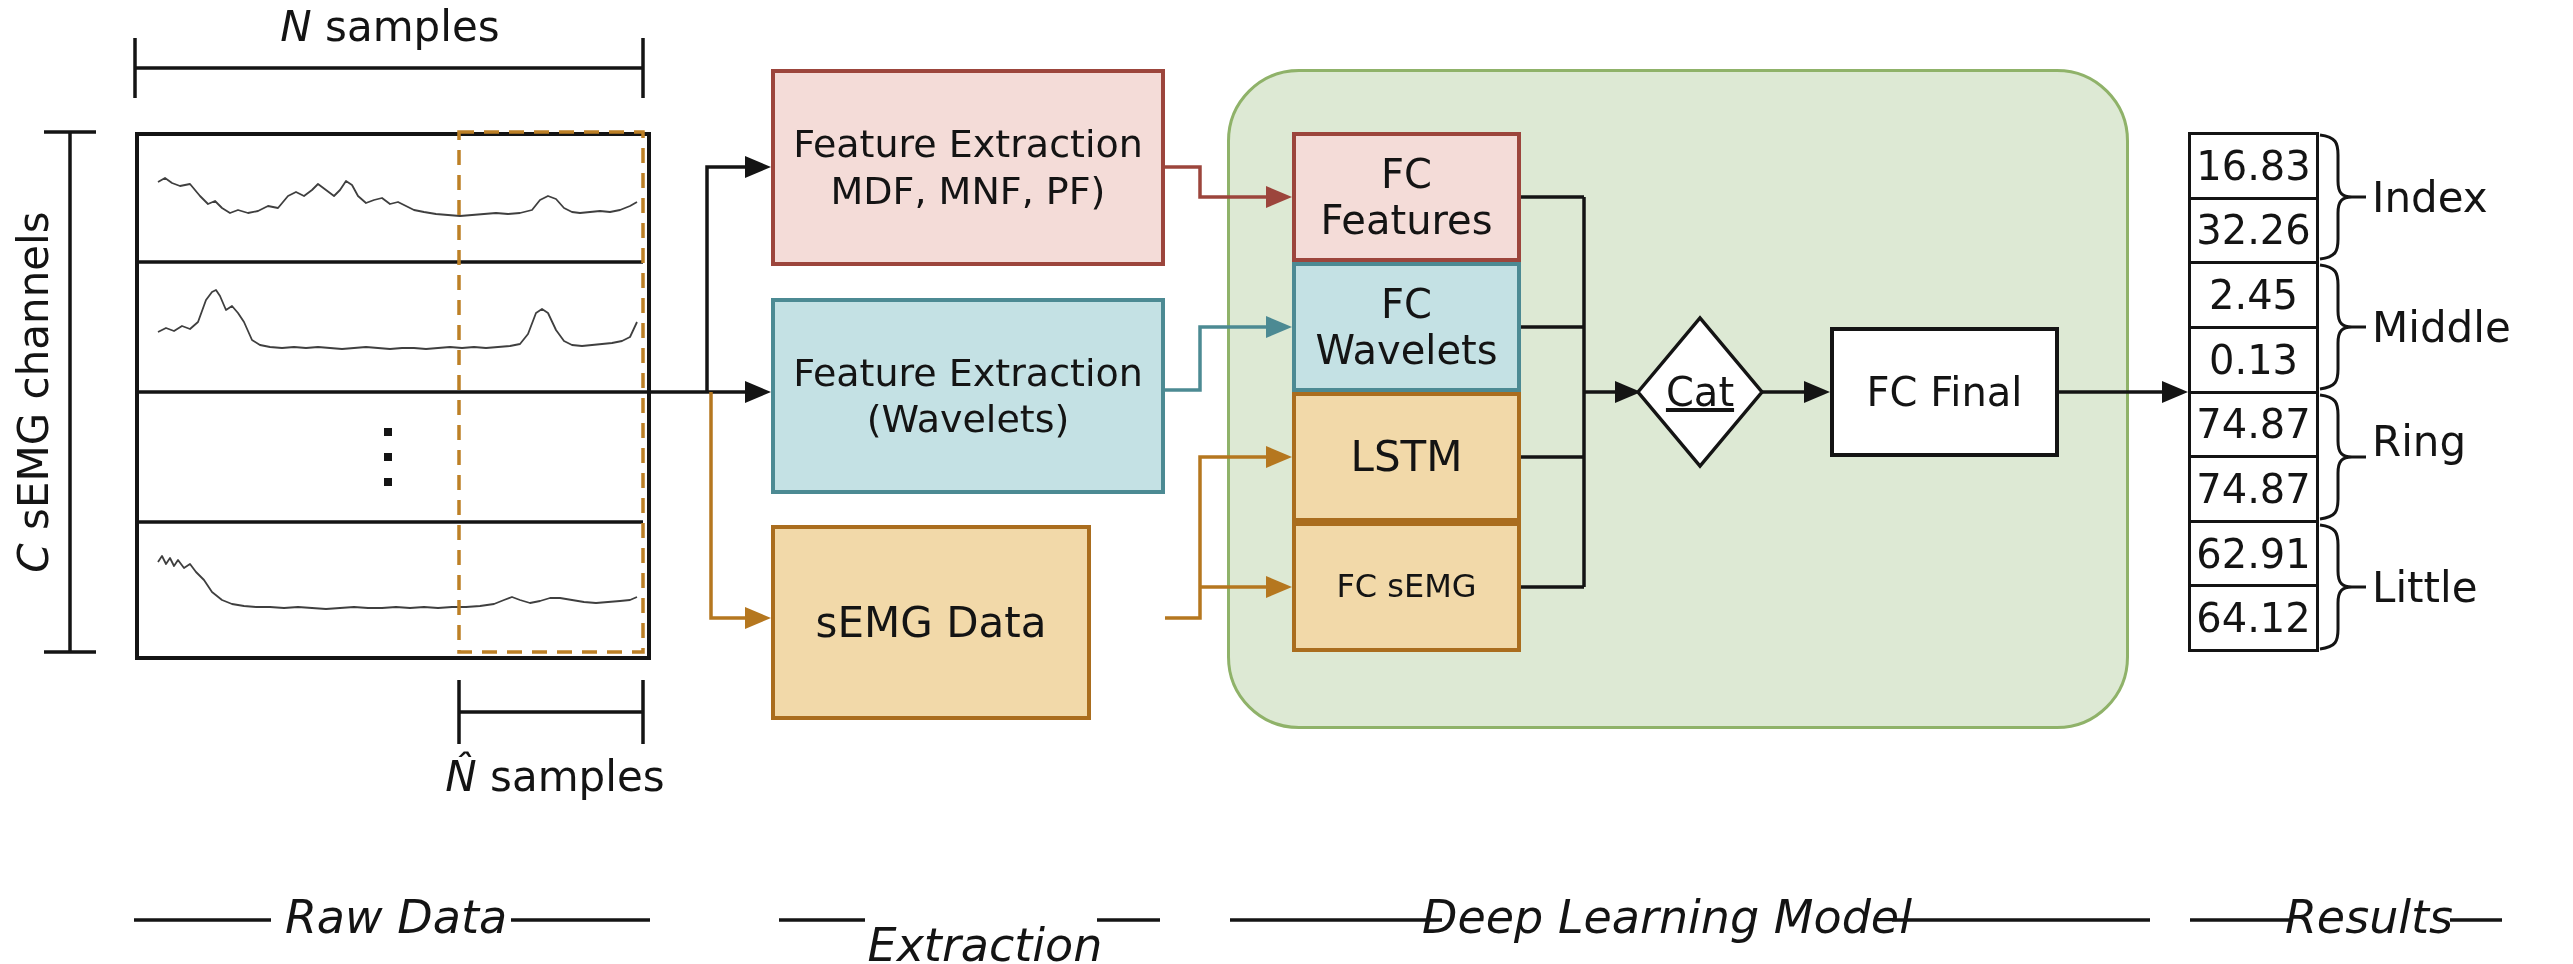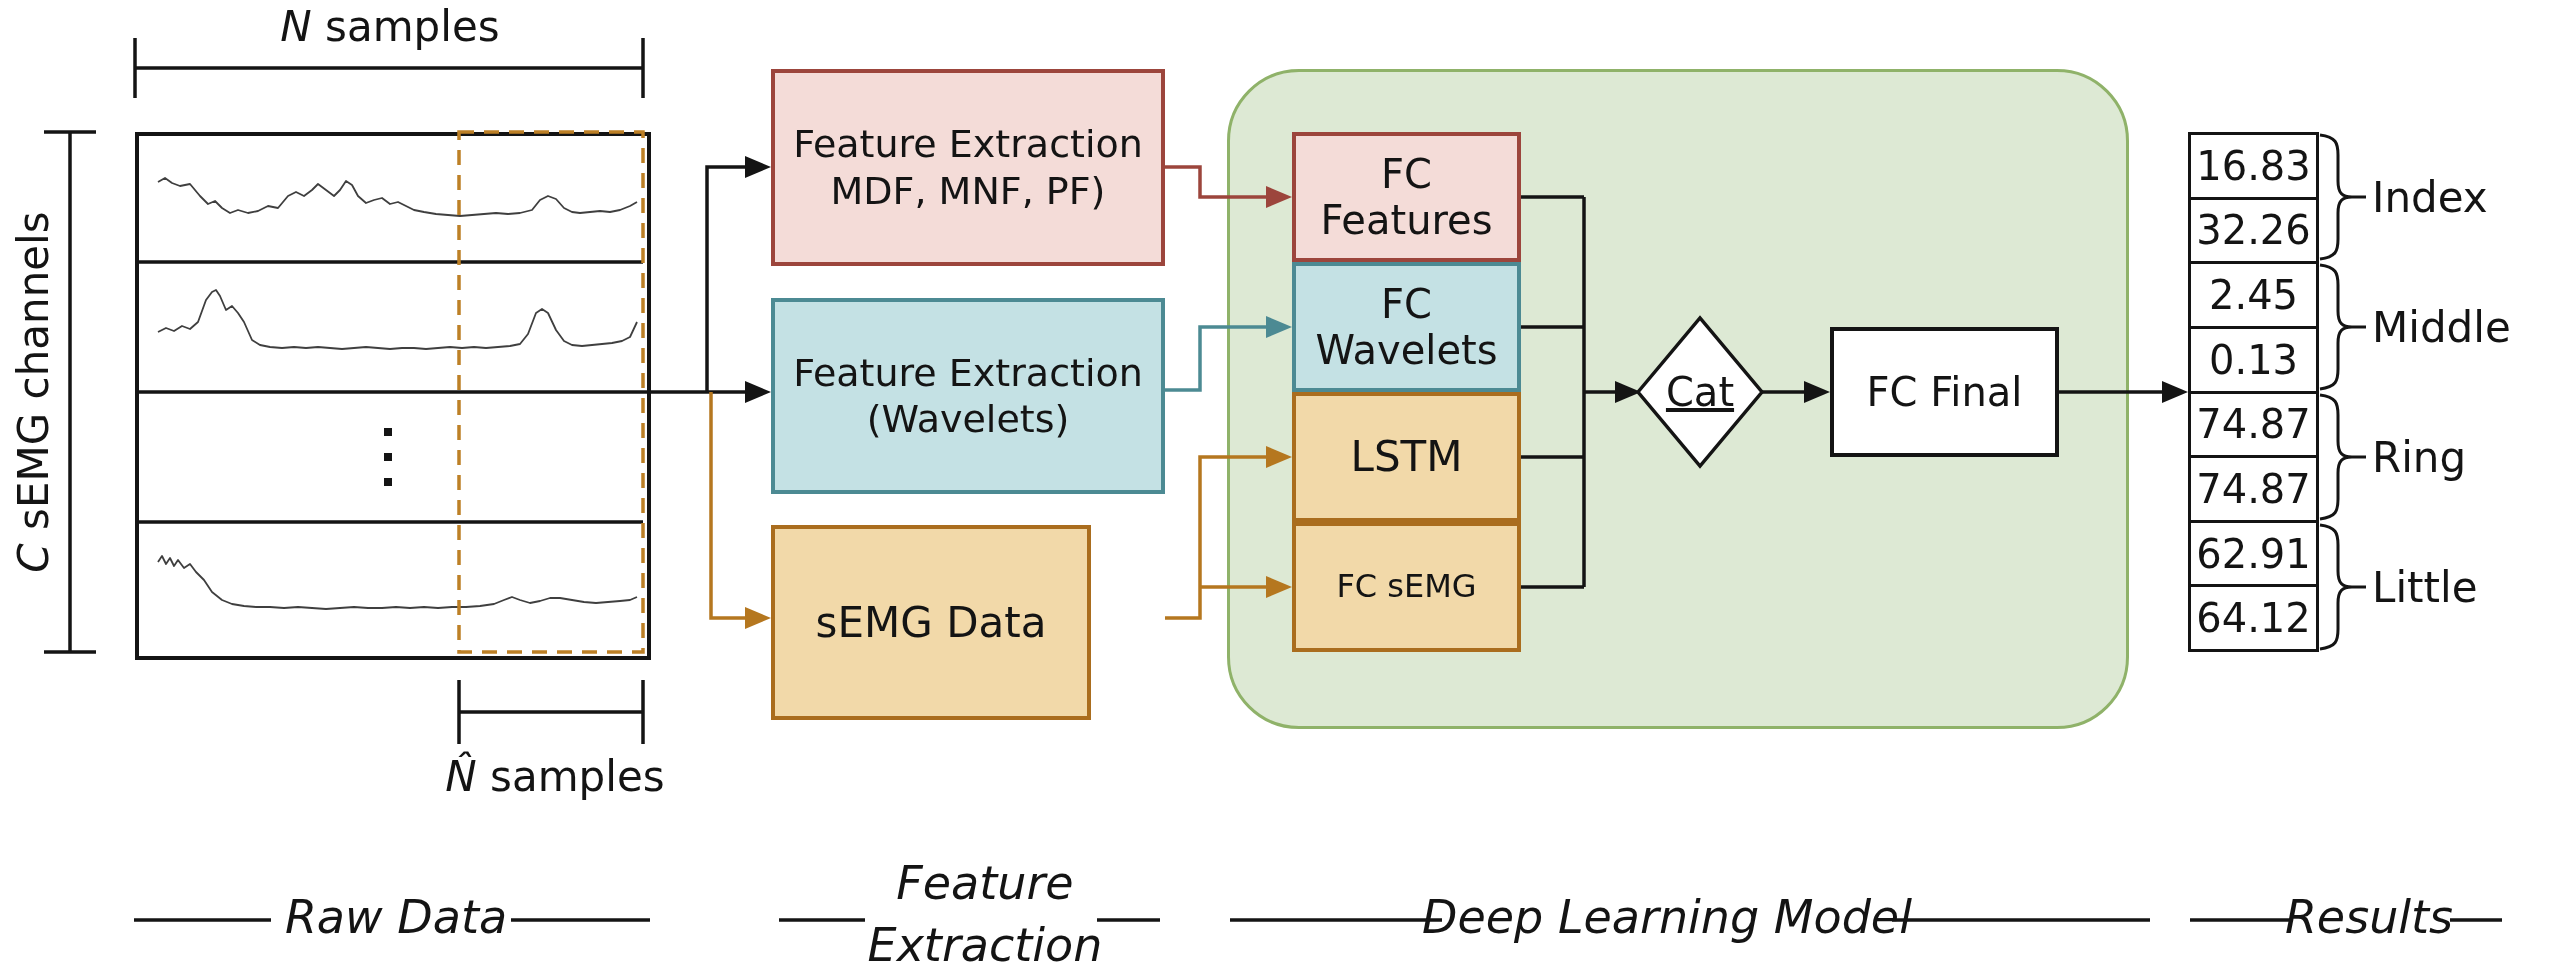--- a/index.html
+++ b/index.html
@@ -91,25 +91,24 @@
     <div class="trow">2.45</div>
     <div class="trow">0.13</div>
     <div class="trow">74.87</div>
     <div class="trow">74.87</div>
     <div class="trow">62.91</div>
     <div class="trow">64.12</div>
   </div>
 
   <div class="finger" style="top:172px;">Index</div>
   <div class="finger" style="top:302px;">Middle</div>
-  <div class="finger" style="top:432px;">Ring</div>
+  <div class="finger" style="top:416px;">Ring</div>
   <div class="finger" style="top:562px;">Little</div>
 
   <div class="seclabel" style="left:246px;top:890px;width:300px;">Raw Data</div>
-  <div class="seclabel" style="left:835px;top:856px;width:300px;">Feature</div>
   <div class="seclabel" style="left:835px;top:918px;width:300px;">Extraction</div>
   <div class="seclabel" style="left:1417px;top:890px;width:500px;">Deep Learning Model</div>
   <div class="seclabel" style="left:2269px;top:890px;width:200px;">Results</div>
 
   <div id="cat-label" class="abs" style="z-index:3;text-decoration:underline;">
       <span>Cat</span>
     </div>
 
   <svg width="2573" height="964" viewBox="0 0 2573 964">
     <g stroke="#141414" stroke-width="3.5" fill="none">

